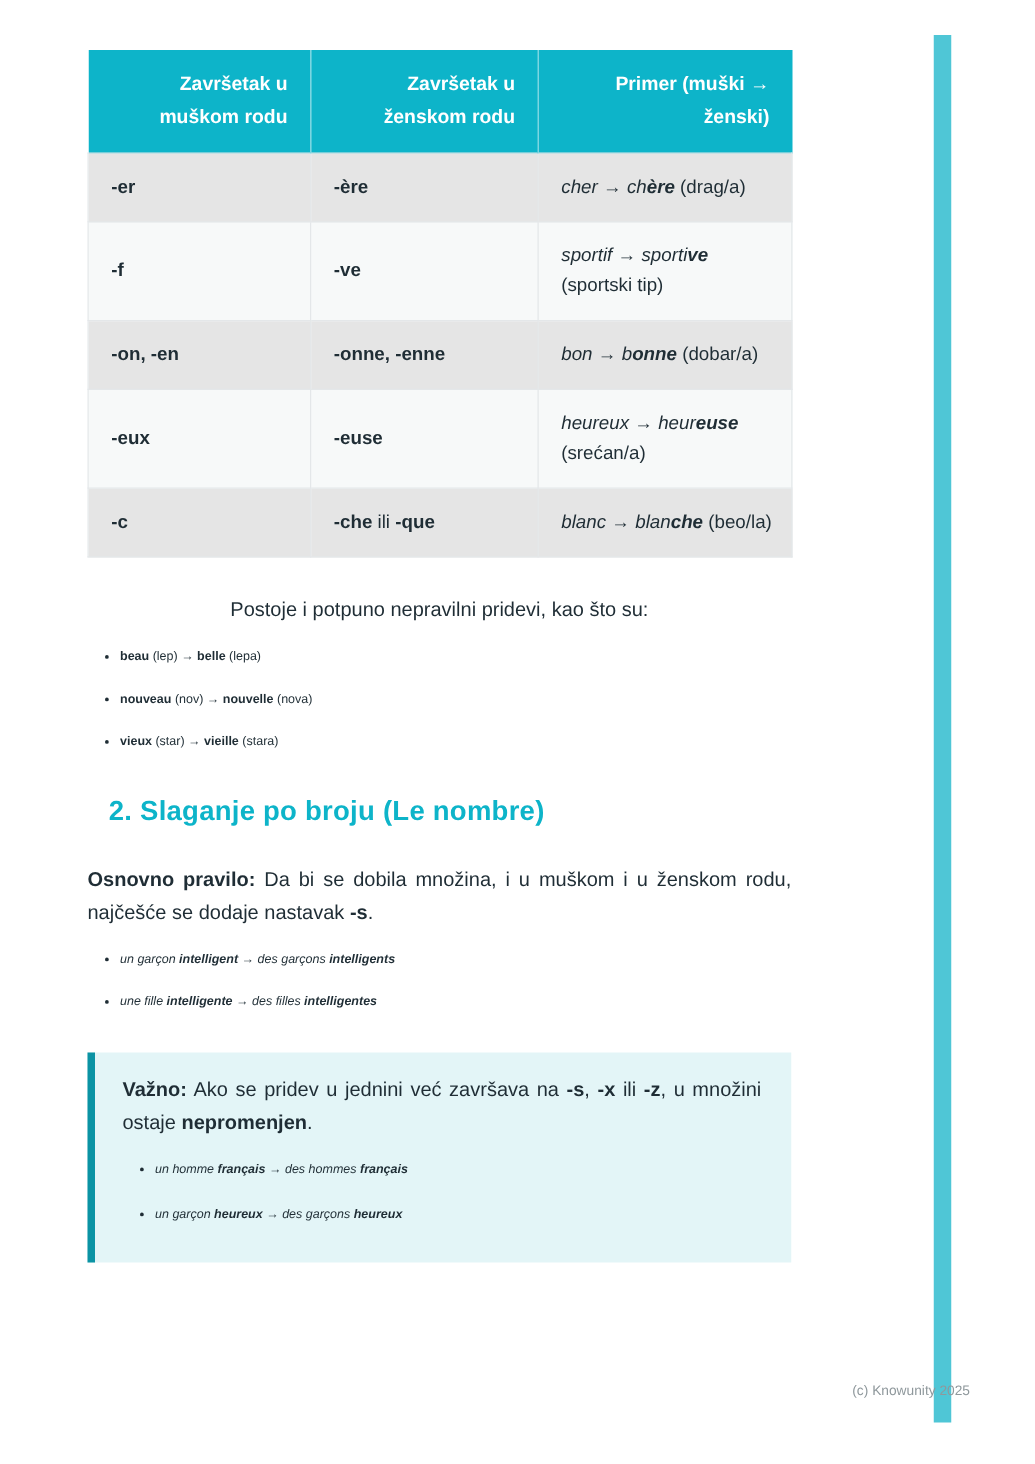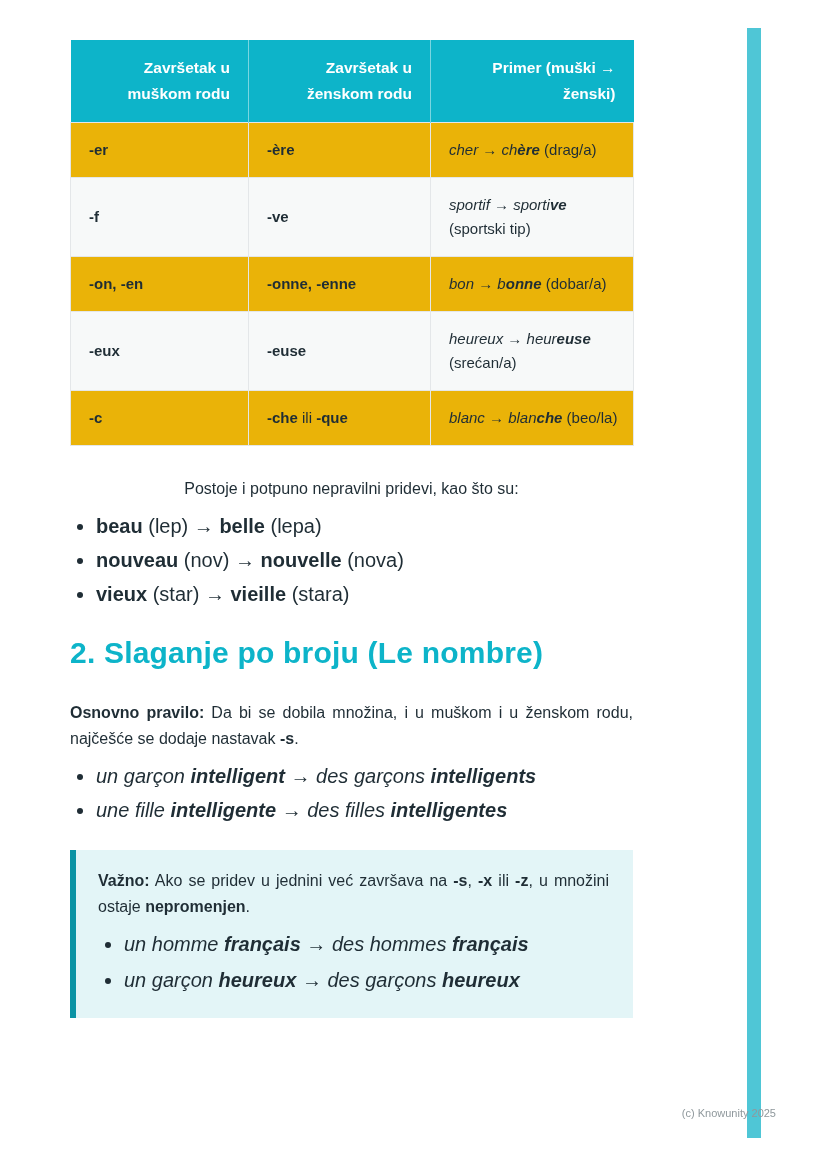--- a/index.html
+++ b/index.html
@@ -33,33 +33,33 @@
   thead th{
     background:var(--accent);color:#ffffff;text-align:right;
     font-weight:bold;font-size:15.5px;line-height:26px;
     padding:15px 18px;vertical-align:middle;
     border-right:1px solid rgba(255,255,255,.45);
   }
   thead th:last-child{border-right:none;}
   tbody td{
     border:1px solid var(--table-border);
     padding:15px 14px 15px 18px;line-height:24px;vertical-align:middle;
-    background:#eab308;
+    background:#e5e5e5;
   }
   tbody tr:nth-child(even) td{background:var(--row-alt);}
   td.example-cell{font-size:15px;}
   .b{font-weight:bold;}
   .i{font-style:italic;}
   .para{font-size:16px;line-height:26px;margin:30px 0 12px;text-align:center;}
   .justify{text-align:justify;}
-  .list{margin:12px 0 26px;padding-left:26px;font-size:20px;}
+  .list{margin:12px 0 26px;padding-left:26px;font-size:10px;}
   .list li{margin:10px 0;line-height:24px;}
   .section-heading{
-    color:var(--accent);font-size:30px;font-weight:bold;
-    margin:30px 0 16px;letter-spacing:.2px;
+    color:var(--accent);font-size:22px;font-weight:bold;
+    margin:30px 17px 16px;letter-spacing:.2px;
   }
   .callout{
     background:var(--callout-bg);
     border-left:6px solid var(--callout-border);
     padding:16px 24px 14px 22px;margin-top:28px;
   }
   .callout .para{margin:2px 0 6px;}
   .callout .list{margin:6px 0 4px;padding-left:26px;}
   .callout .list li{margin:12px 0;}
   .footer{

